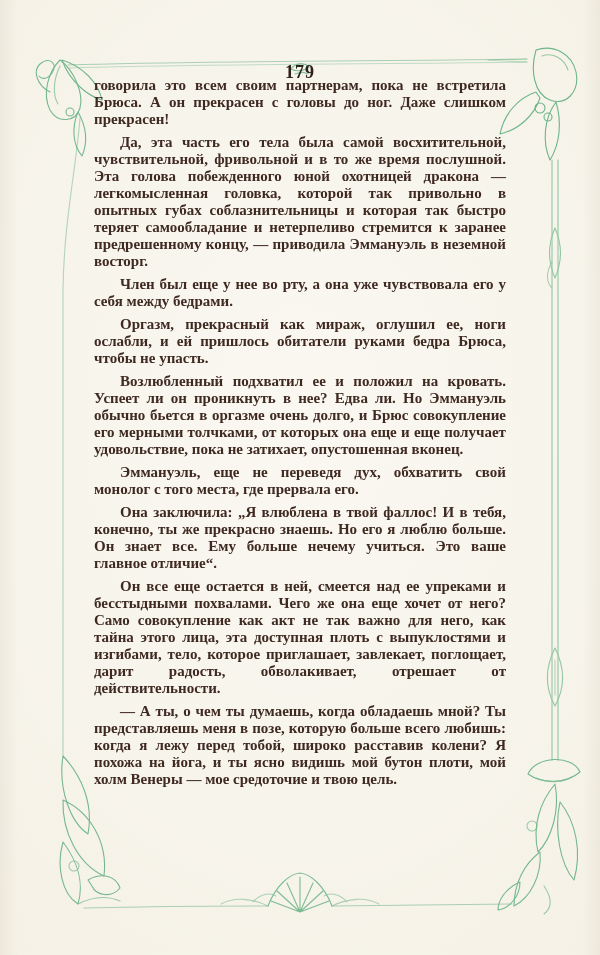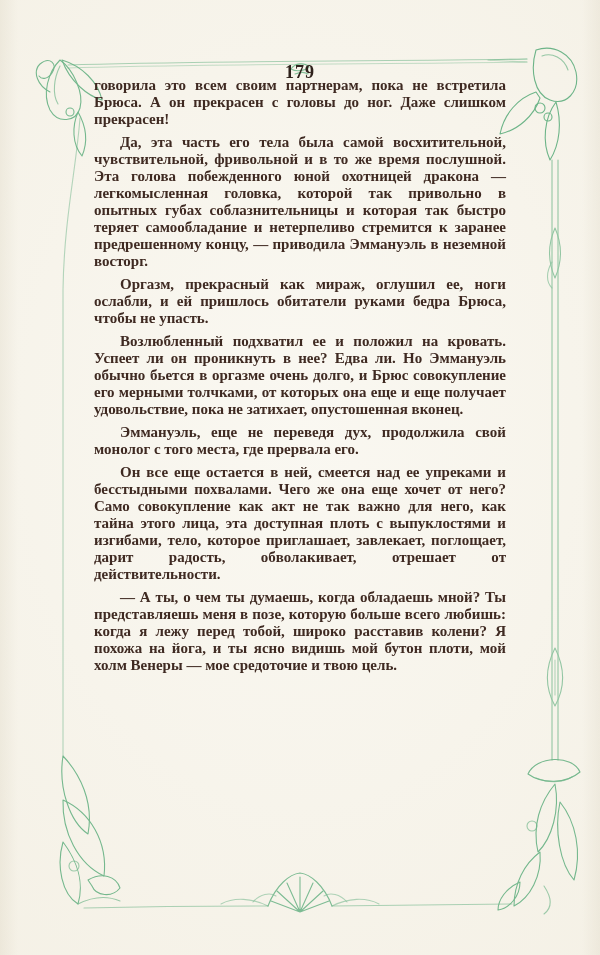--- a/index.html
+++ b/index.html
@@ -125,20 +125,22 @@
       <path d="M544,886 C552,898 552,908 544,914" opacity="0.7"></path>
       <circle cx="532" cy="826" r="5" opacity="0.7"></circle>
     </g>
   </svg>
 
   <div class="page-number">179</div>
 
   <div class="text-block">
       <p class="">говорила это всем своим партнерам, пока не встретила Брюса. А он прекрасен с головы до ног. Даже слишком прекрасен!</p>
       <p class="indent">Да, эта часть его тела была самой восхитительной, чувствительной, фривольной и в то же время послушной. Эта голова побежденного юной охотницей дракона — легкомысленная головка, которой так привольно в опытных губах соблазнительницы и которая так быстро теряет самообладание и нетерпеливо стремится к заранее предрешенному концу, — приводила Эммануэль в неземной восторг.</p>
+      <p class="indent">Член был еще у нее во рту, а она уже чувствовала его у себя между бедрами.</p>
       <p class="indent">Оргазм, прекрасный как мираж, оглушил ее, ноги ослабли, и ей пришлось обитатели руками бедра Брюса, чтобы не упасть.</p>
       <p class="indent">Возлюбленный подхватил ее и положил на кровать. Успеет ли он проникнуть в нее? Едва ли. Но Эммануэль обычно бьется в оргазме очень долго, и Брюс совокупление его мерными толчками, от которых она еще и еще получает удовольствие, пока не затихает, опустошенная вконец.</p>
-      <p class="indent">Эммануэль, еще не переведя дух, продолжила свой монолог с того места, где прервала его.</p>
+      <p class="indent">Эммануэль, еще не переведя дух, обхватить свой монолог с того места, где прервала его.</p>
+      <p class="indent">Она заключила: „Я влюблена в твой фаллос! И в тебя, конечно, ты же прекрасно знаешь. Но его я люблю больше. Он знает все. Ему больше нечему учиться. Это ваше главное отличие“.</p>
       <p class="indent">Он все еще остается в ней, смеется над ее упреками и бесстыдными похвалами. Чего же она еще хочет от него? Само совокупление как акт не так важно для него, как тайна этого лица, эта доступная плоть с выпуклостями и изгибами, тело, которое приглашает, завлекает, поглощает, дарит радость, обволакивает, отрешает от действительности.</p>
       <p class="indent">— А ты, о чем ты думаешь, когда обладаешь мной? Ты представляешь меня в позе, которую больше всего любишь: когда я лежу перед тобой, широко расставив колени? Я похожа на йога, и ты ясно видишь мой бутон плоти, мой холм Венеры — мое средоточие и твою цель.</p>
     </div>
 
 </div>
 
 </body></html>

